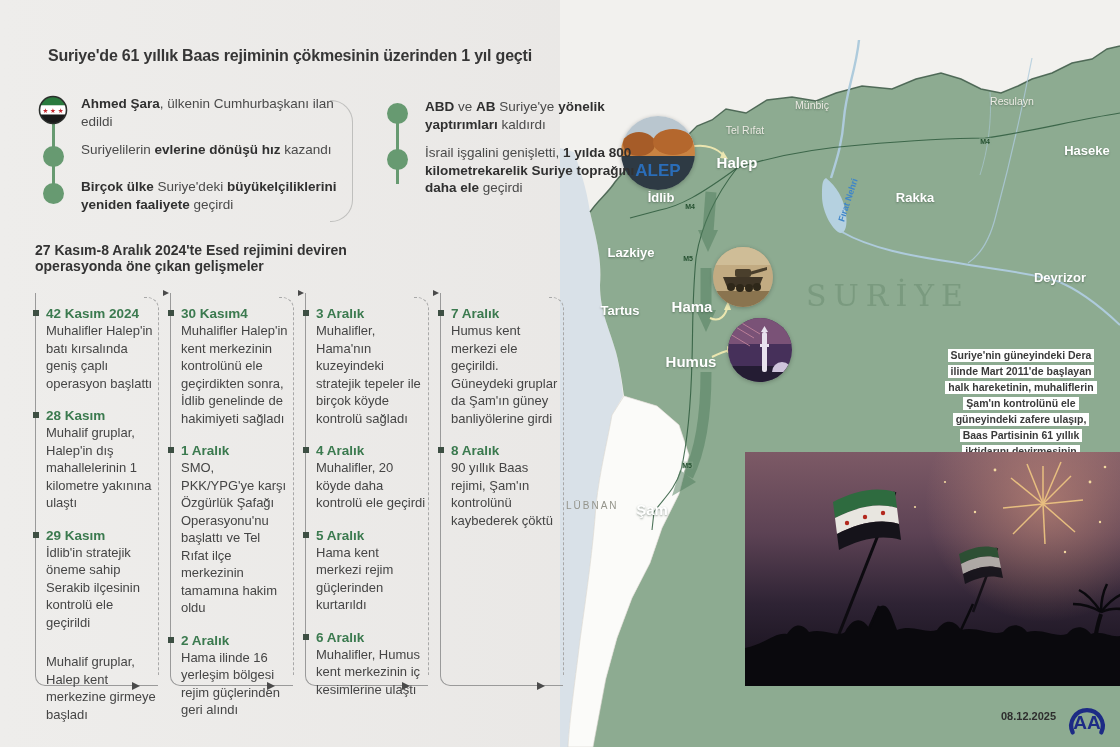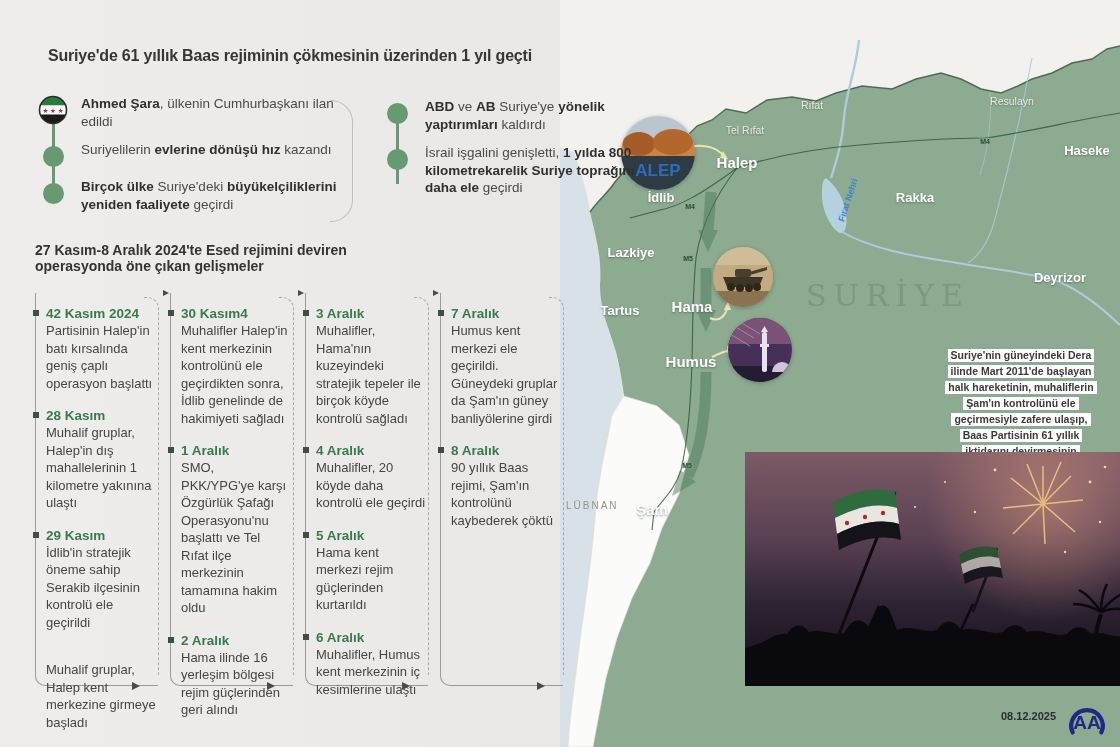--- a/index.html
+++ b/index.html
@@ -52,21 +52,21 @@
   .col{position:absolute;top:293px;height:392px;width:122px;
     border-left:1px solid #9a9a9a;border-bottom:1px solid #9a9a9a;border-bottom-left-radius:10px;}
   .col::after{content:"";position:absolute;right:-1px;top:4px;bottom:10px;width:14px;
     border-right:1px dashed #a8a8a8;border-top:1px dashed #a8a8a8;border-top-right-radius:12px;}
   .col .arrowhead{position:absolute;right:18px;bottom:-4.5px;width:0;height:0;
     border-left:8px solid #4a4a4a;border-top:4.5px solid transparent;border-bottom:4.5px solid transparent;}
   .col .flow-in{position:absolute;left:-8px;top:-3px;width:0;height:0;
     border-left:6px solid #4a4a4a;border-top:3.5px solid transparent;border-bottom:3.5px solid transparent;}
   .col-inner{padding:12px 0 0 10px;width:110px;}
   .entry{margin-bottom:15px;}
-  .entry.no-date{margin-top:30px;}
+  .entry.no-date{margin-top:22px;}
   .entry .edate{position:relative;font-size:13.5px;font-weight:bold;color:#3b7a4f;line-height:17px;}
   .entry .edate::before{content:"";position:absolute;left:-13px;top:5px;width:6px;height:6px;background:#3d4f43;}
   .entry .etext{font-size:13px;line-height:17.5px;color:#454545;}
   
   .footer-date{position:absolute;left:1001px;top:710px;font-size:11px;font-weight:bold;color:#2e2e2e;}
   .aa{position:absolute;left:1066px;top:698px;width:42px;height:44px;}
 </style>
 </head>
 <body>
 
@@ -106,21 +106,21 @@
         <path d="M168,301 L164,310 L171,310 Z" fill="#ebe6b0" stroke="none"></path>
         <path d="M152,357 C160,353 166,351 171,350"></path>
         <path d="M175,350 L167,346 L167,353 Z" fill="#ebe6b0" stroke="none"></path>
       </g>
     </svg>
 
     <div id="mapLabels">
         <span class="city lg" style="left: 177px; top: 162px;">Halep</span>
         <span class="city md" style="left: 101px; top: 197px;">İdlib</span>
         <span class="city sm" style="left: 185px; top: 130px;">Tel Rıfat</span>
-        <span class="city sm" style="left: 252px; top: 105px;">Rıfat</span>
+        <span class="city sm" style="left: 252px; top: 105px;">Münbiç</span>
         <span class="city sm" style="left: 452px; top: 101px;">Resulayn</span>
         <span class="city md" style="left: 527px; top: 150px;">Haseke</span>
         <span class="city md" style="left: 355px; top: 197px;">Rakka</span>
         <span class="city md" style="left: 500px; top: 277px;">Deyrizor</span>
         <span class="city md" style="left: 71px; top: 252px;">Lazkiye</span>
         <span class="city md" style="left: 60px; top: 310px;">Tartus</span>
         <span class="city lg" style="left: 132px; top: 306px;">Hama</span>
         <span class="city lg" style="left: 131px; top: 361px; text-align: center;">Humus</span>
         <span class="city lg" style="left: 92px; top: 509px;">Şam</span>
         <span class="roadlbl" style="left: 130px; top: 206px;">M4</span>
@@ -162,21 +162,21 @@
         <rect width="64" height="26" fill="#7a5277"></rect>
         <rect y="48" width="64" height="16" fill="#241c33"></rect>
         <path d="M6,8 L26,20 M2,16 L22,28 M12,4 L32,16" stroke="#c98aa0" stroke-width="1" opacity=".8"></path>
         <rect x="34" y="14" width="5" height="40" rx="2" fill="#e8e2ee"></rect>
         <rect x="32" y="26" width="9" height="3" fill="#e8e2ee"></rect>
         <path d="M36.5,8 L40,14 L33,14 Z" fill="#e8e2ee"></path>
         <path d="M44,54 A10,10 0 0 1 64,54 Z" fill="#cfc4dc"></path>
       </svg>
     </div>
 
-    <div class="note" id="noteBox"><span>Suriye'nin güneyindeki Dera</span><br><span>ilinde Mart 2011'de başlayan</span><br><span>halk hareketinin, muhaliflerin</span><br><span>Şam'ın kontrolünü ele</span><br><span>geçirmesiyle zafere ulaşıp,</span><br><span>Baas Partisinin 61 yıllık</span><br><span>iktidarını devirmesinin</span><br><span>üzerinden 1 yıl geçti</span><br></div>
+    <div class="note" id="noteBox"><span>Suriye'nin güneyindeki Dera</span><br><span>ilinde Mart 2011'de başlayan</span><br><span>halk hareketinin, muhaliflerin</span><br><span>Şam'ın kontrolünü ele</span><br><span>güneyindeki zafere ulaşıp,</span><br><span>Baas Partisinin 61 yıllık</span><br><span>iktidarını devirmesinin</span><br><span>üzerinden 1 yıl geçti</span><br></div>
 
     <div class="photo">
       <svg width="375" height="234" viewBox="0 0 375 234">
         <defs>
           <linearGradient id="skyG" x1="0" y1="0" x2="0" y2="1">
             <stop offset="0" stop-color="#7d5a66"></stop>
               <stop offset=".35" stop-color="#5c4254"></stop>
             <stop offset=".65" stop-color="#2e2334"></stop>
               <stop offset="1" stop-color="#120d17"></stop>
           </linearGradient>
@@ -292,21 +292,21 @@
       </div>
     </div>
 
   <h2 class="tl-head">27 Kasım-8 Aralık 2024'te Esed rejimini deviren operasyonda öne çıkan gelişmeler</h2>
   <div id="columns">
       <div class="col" style="left: 35px;">
         <span class="arrowhead"></span>
         <div class="col-inner">
           <div class="entry">
             <div class="edate">42 Kasım 2024</div>
-            <div class="etext">Partisinin Halep'in batı kırsalında geniş çaplı operasyon başlattı</div>
+            <div class="etext">Muhalifler Halep'in batı kırsalında geniş çaplı operasyon başlattı</div>
           </div>
           <div class="entry">
             <div class="edate">28 Kasım</div>
             <div class="etext">Muhalif gruplar, Halep'in dış mahallelerinin 1 kilometre yakınına ulaştı</div>
           </div>
           <div class="entry">
             <div class="edate">29 Kasım</div>
             <div class="etext">İdlib'in stratejik öneme sahip Serakib ilçesinin kontrolü ele geçirildi</div>
           </div>
           <div class="entry no-date">

